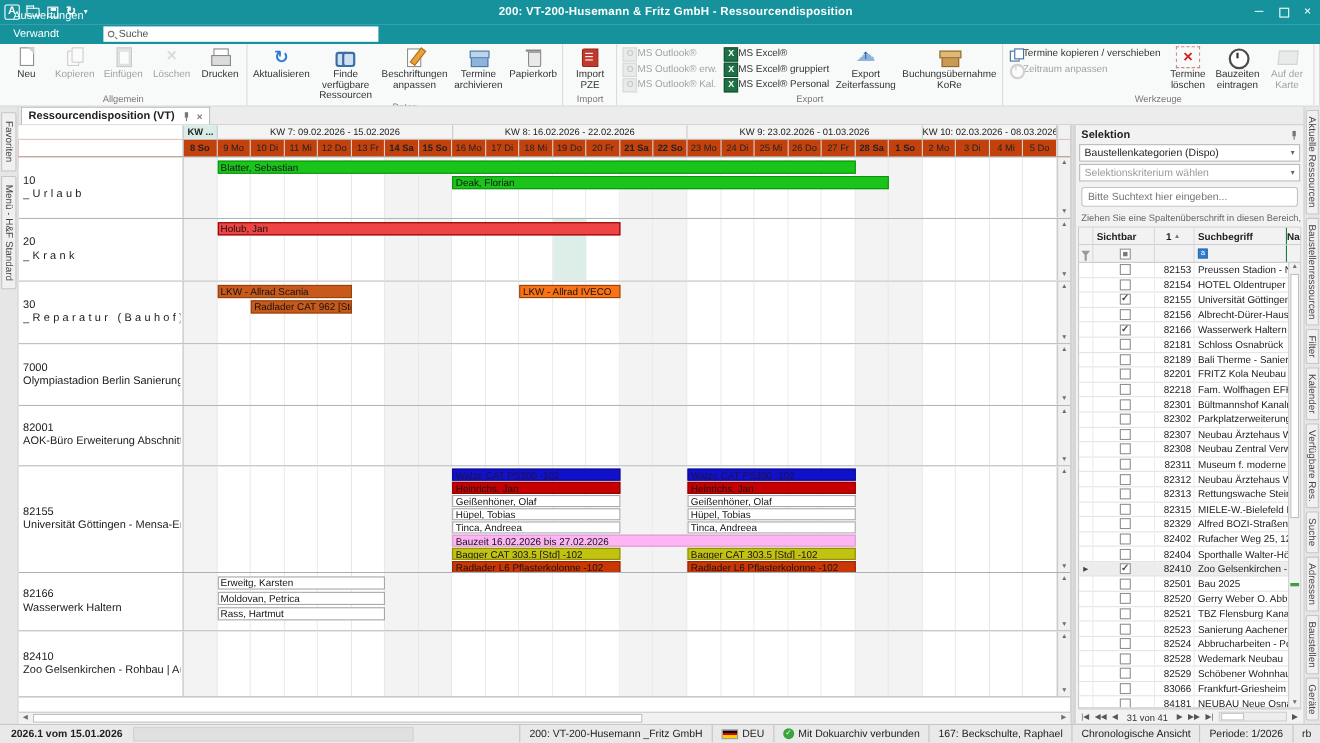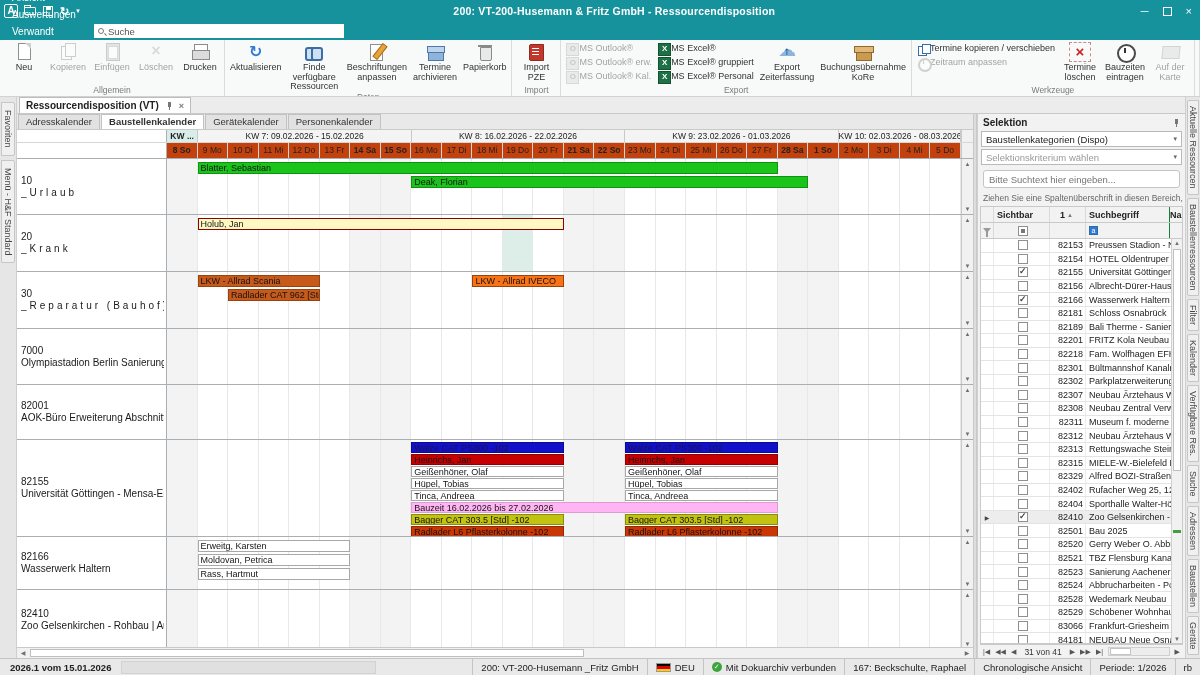--- a/index.html
+++ b/index.html
@@ -407,26 +407,20 @@
         <div class="doctab">
           <span>Ressourcendisposition (VT)</span>
           <span class="pin"></span>
           <span class="cl">×</span>
         </div>
       </div>
 
       <div class="content">
 
         <div class="calpane">
-          <div class="subtabs">
-              <div class="stab">Adresskalender</div>
-              <div class="stab active">Baustellenkalender</div>
-              <div class="stab">Gerätekalender</div>
-              <div class="stab">Personenkalender</div>
-            </div>
 
           <div class="kwrow">
             <div class="lblspacer"></div>
             <div class="dayarea">
                 <div class="wk first" style="flex:1 1 0">KW ...</div>
                 <div class="wk" style="flex:7 7 0">KW 7: 09.02.2026 - 15.02.2026</div>
                 <div class="wk" style="flex:7 7 0">KW 8: 16.02.2026 - 22.02.2026</div>
                 <div class="wk" style="flex:7 7 0">KW 9: 23.02.2026 - 01.03.2026</div>
                 <div class="wk" style="flex:4 4 0">KW 10: 02.03.2026 - 08.03.2026</div>
               </div>
@@ -540,21 +534,21 @@
                     <div class="cell"></div>
                     <div class="cell we"></div>
                     <div class="cell we"></div>
                     <div class="cell"></div>
                     <div class="cell"></div>
                     <div class="cell"></div>
                     <div class="cell"></div>
                   </div>
                 <div class="barwrap">
                     <div class="hlcell" style="left:42.308%;width:3.846%;top:0;height:56px"></div>
-                    <div class="bar" style="left:3.846%;width:46.154%;top:3px;background:#fef9c3;border-color:#8F0000">Holub, Jan</div>
+                    <div class="bar" style="left:3.846%;width:46.154%;top:3px;background:#ef4444;border-color:#8F0000">Holub, Jan</div>
                   </div>
               </div>
               <div class="rscroll">
                 <span class="ra up">▲</span>
                 <span class="ra dn">▼</span>
               </div>
             </div>
               <div class="crow" style="height:57px">
               <div class="rlabel">
                 <div class="rcode">30</div>

